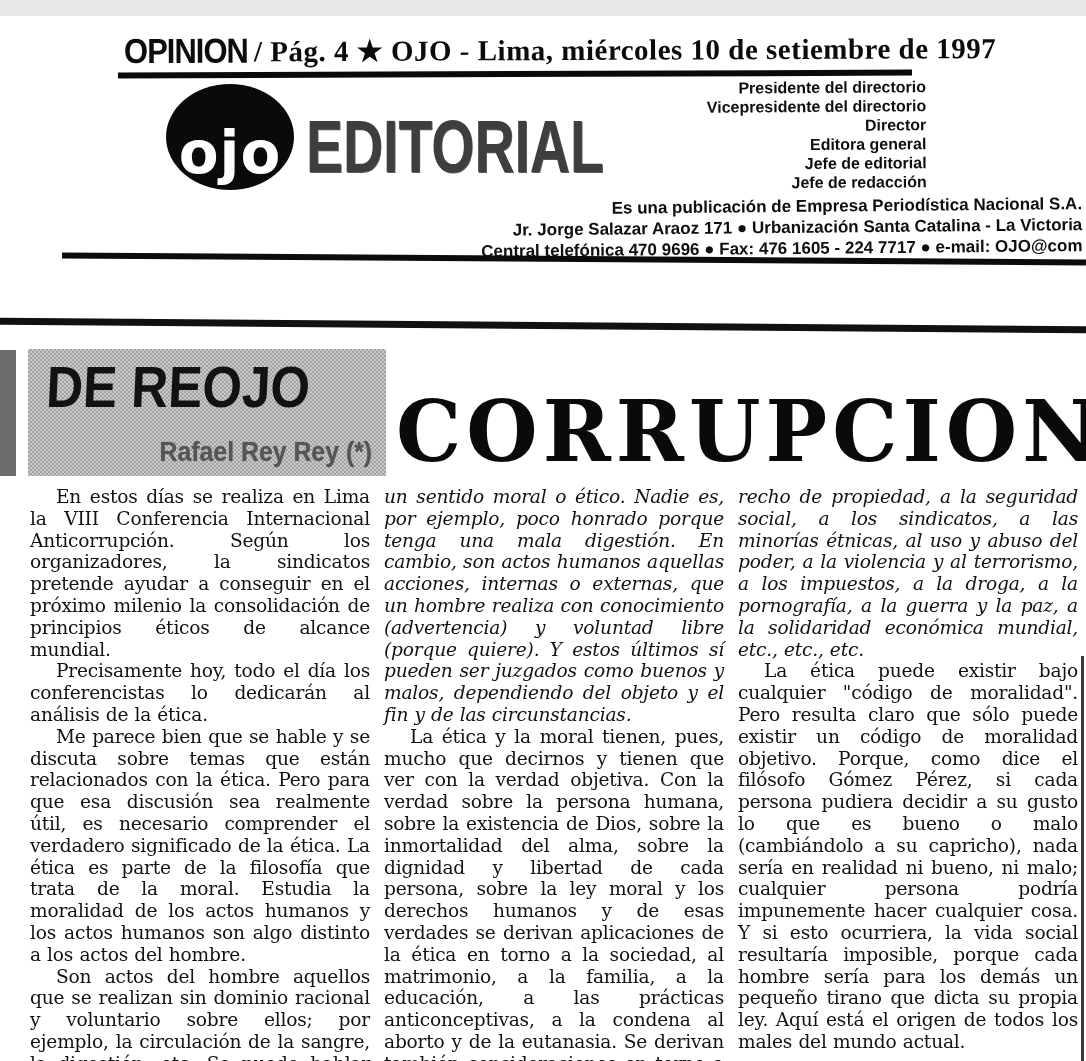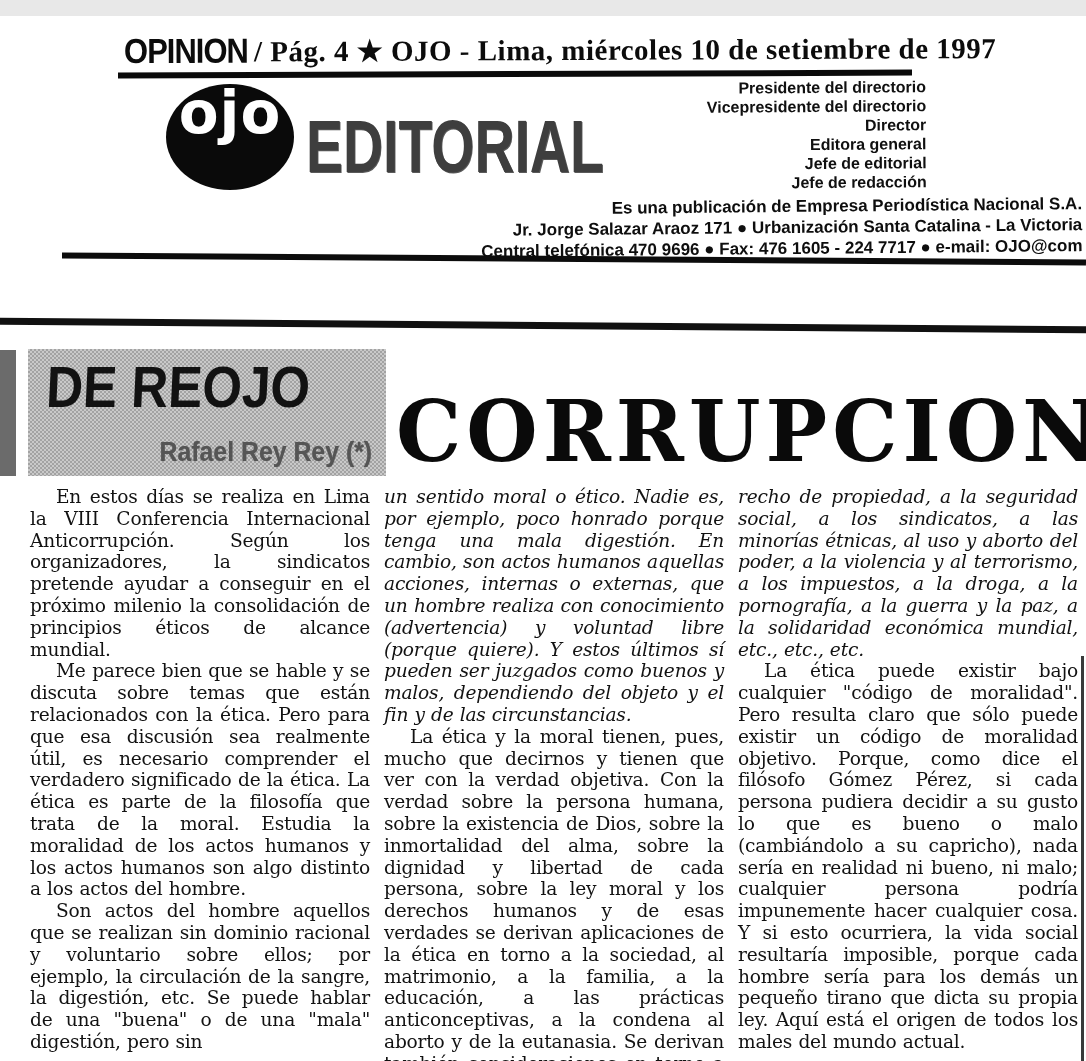--- a/index.html
+++ b/index.html
@@ -25,21 +25,21 @@
   }
   .topline-rule {
     position:absolute; left:118px; top:55px; width:794px; height:6px;
     background:#0a0a0a; transform:rotate(-0.2deg);
   }
 
   
   .logo {
     position:absolute; left:166px; top:68px; width:128px; height:106px;
     background:#0a0a0a; border-radius:50%;
-    display:flex; align-items:flex-start; justify-content:center;
+    display:flex; align-items:flex-end; justify-content:center;
   }
   .logo span {
     color:#ffffff; font-family:"DejaVu Sans", sans-serif; font-weight:bold;
     font-size:58px; letter-spacing:1px; line-height:1; padding-bottom:8px;
   }
   .masthead-title {
     position:absolute; left:306px; top:88px;
     font-family:"Liberation Sans", sans-serif; font-weight:900;
     font-size:66px; letter-spacing:0px; color:#3e3e3e;
     transform:scaleX(0.84) scaleY(1.12); transform-origin:left top;
@@ -153,28 +153,29 @@
   <div class="edge-strip"></div>
   <div class="banner">
     <div class="banner-title">DE REOJO</div>
     <div class="banner-author">Rafael Rey Rey (*)</div>
   </div>
   <h1 class="headline">CORRUPCION</h1>
 
   <div class="columns">
     <div class="col">
       <p>En estos días se realiza en Lima la VIII Conferencia Internacional Anticorrupción. Según los organizadores, la sindicatos pretende ayudar a conseguir en el próximo milenio la consolidación de principios éticos de alcance mundial.</p>
+      <p>Precisamente hoy, todo el día los conferencistas lo dedicarán al análisis de la ética.</p>
       <p>Me parece bien que se hable y se discuta sobre temas que están relacionados con la ética. Pero para que esa discusión sea realmente útil, es necesario comprender el verdadero significado de la ética. La ética es parte de la filosofía que trata de la moral. Estudia la moralidad de los actos humanos y los actos humanos son algo distinto a los actos del hombre.</p>
       <p>Son actos del hombre aquellos que se realizan sin dominio racional y voluntario sobre ellos; por ejemplo, la circulación de la sangre, la digestión, etc. Se puede hablar de una "buena" o de una "mala" digestión, pero sin</p>
     </div>
     <div class="col">
       <p class="no-indent">un sentido moral o ético. Nadie es, por ejemplo, poco honrado porque tenga una mala digestión. En cambio, son actos humanos aquellas acciones, internas o externas, que un hombre realiza con conocimiento (advertencia) y voluntad libre (porque quiere). Y estos últimos sí pueden ser juzgados como buenos y malos, dependiendo del objeto y el fin y de las circunstancias.</p>
       <p>La ética y la moral tienen, pues, mucho que decirnos y tienen que ver con la verdad objetiva. Con la verdad sobre la persona humana, sobre la existencia de Dios, sobre la inmortalidad del alma, sobre la dignidad y libertad de cada persona, sobre la ley moral y los derechos humanos y de esas verdades se derivan aplicaciones de la ética en torno a la sociedad, al matrimonio, a la familia, a la educación, a las prácticas anticonceptivas, a la condena al aborto y de la eutanasia. Se derivan también consideraciones en torno a la economía, al trabajo humano, al de-</p>
     </div>
     <div class="col">
-      <p class="no-indent">recho de propiedad, a la seguridad social, a los sindicatos, a las minorías étnicas, al uso y aborto del poder, a la violencia y al terrorismo, a los impuestos, a la droga, a la pornografía, a la guerra y la paz, a la solidaridad económica mundial, etc., etc., etc.</p>
+      <p class="no-indent">recho de propiedad, a la seguridad social, a los sindicatos, a las minorías étnicas, al uso y abuso del poder, a la violencia y al terrorismo, a los impuestos, a la droga, a la pornografía, a la guerra y la paz, a la solidaridad económica mundial, etc., etc., etc.</p>
       <p>La ética puede existir bajo cualquier "código de moralidad". Pero resulta claro que sólo puede existir un código de moralidad objetivo. Porque, como dice el filósofo Gómez Pérez, si cada persona pudiera decidir a su gusto lo que es bueno o malo (cambiándolo a su capricho), nada sería en realidad ni bueno, ni malo; cualquier persona podría impunemente hacer cualquier cosa. Y si esto ocurriera, la vida social resultaría imposible, porque cada hombre sería para los demás un pequeño tirano que dicta su propia ley. Aquí está el origen de todos los males del mundo actual.</p>
 
     </div>
   </div>
 
   <div class="fold-line"></div>
 </div>
 
 </body></html>

